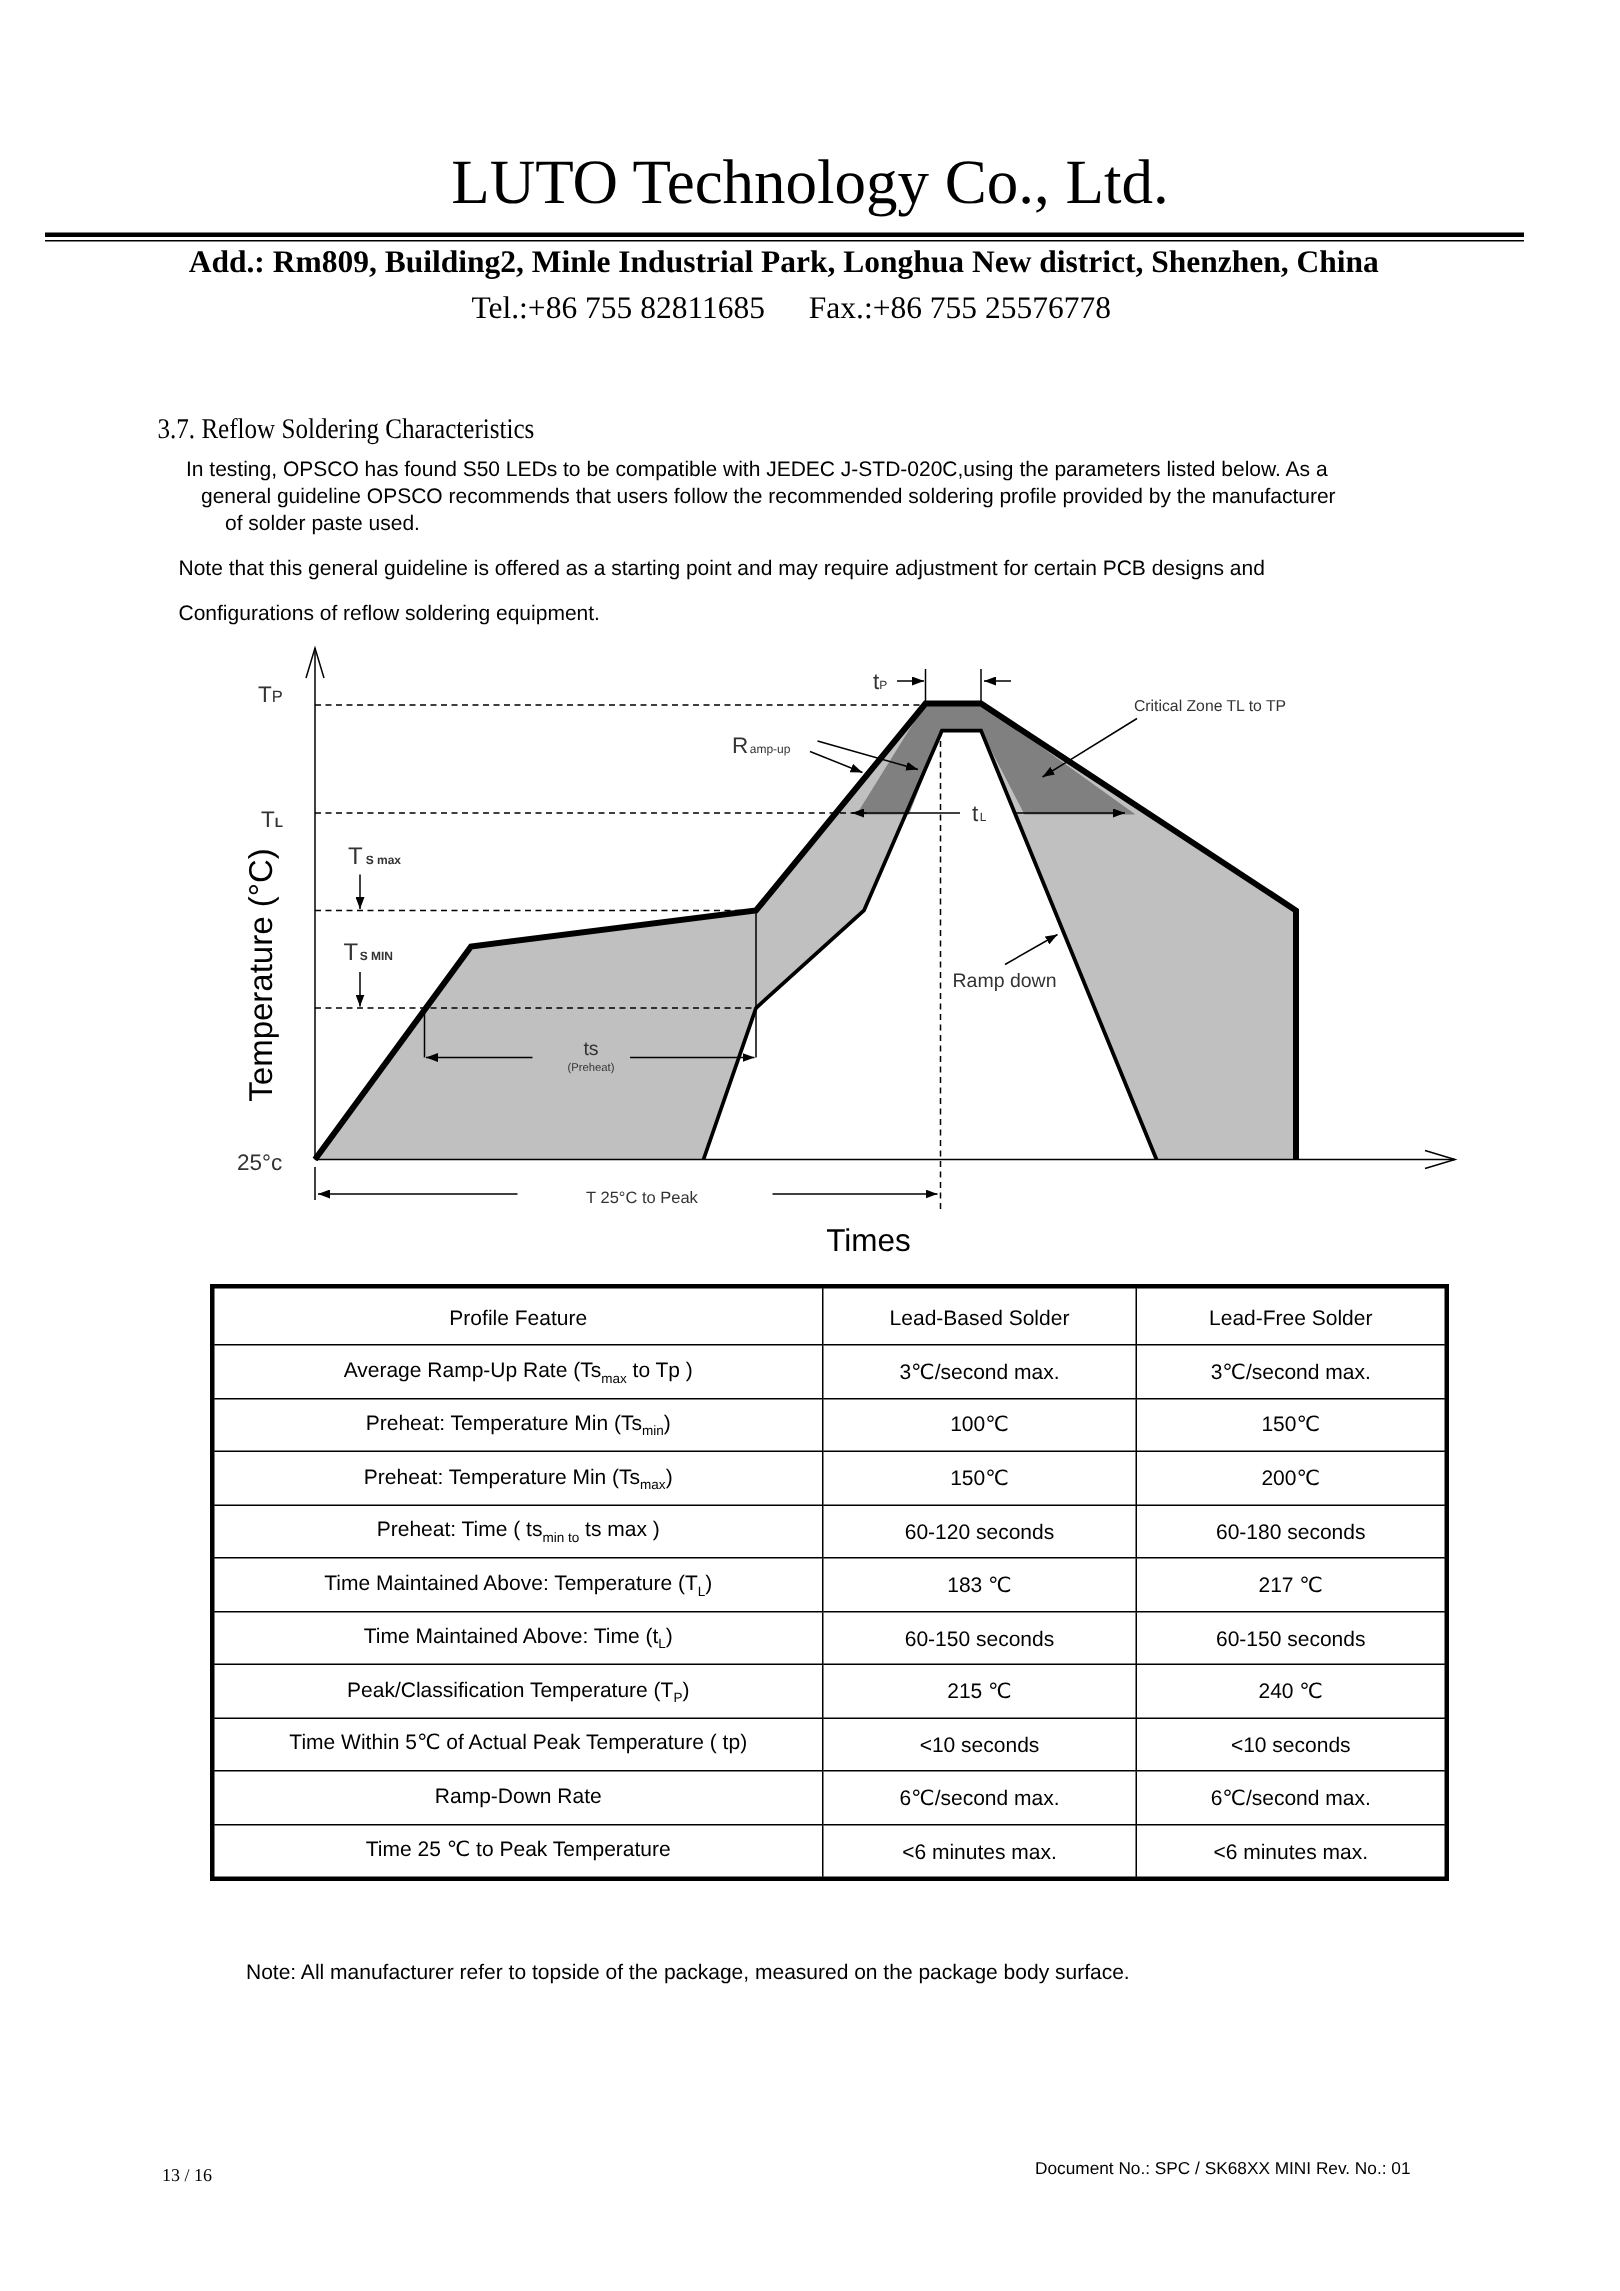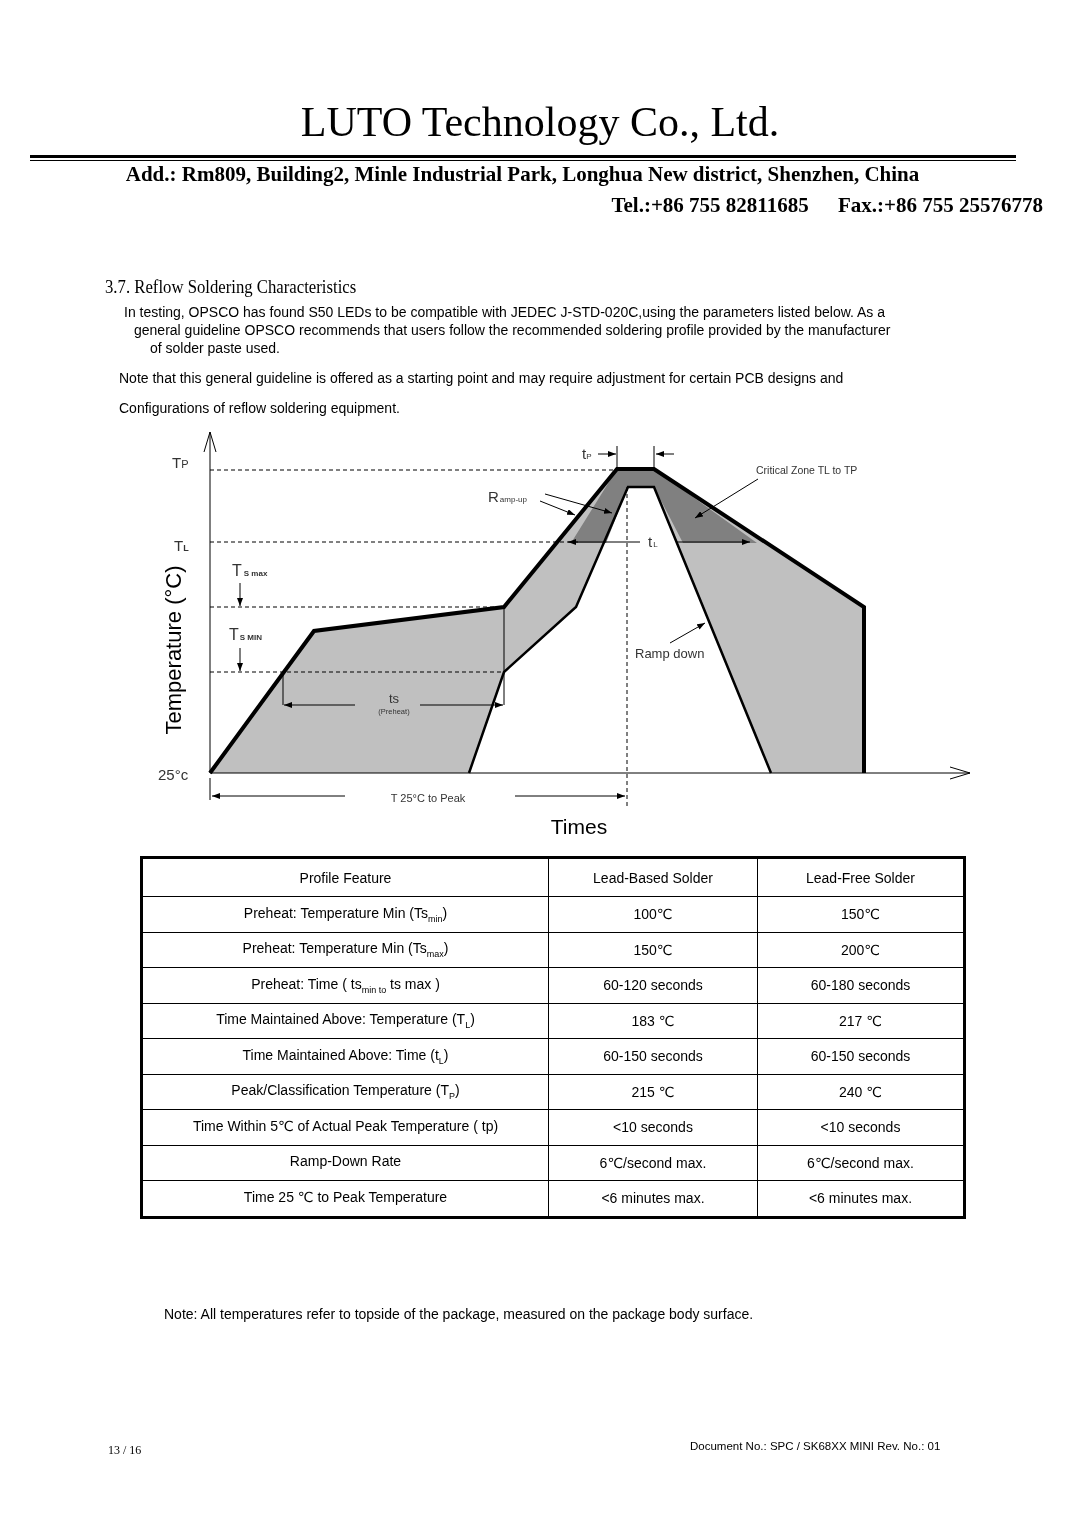--- a/index.html
+++ b/index.html
@@ -4,21 +4,21 @@
 <style>
   html, body { margin:0; padding:0; background:#fff; }
   body { width:1080px; height:1527px; position:relative; overflow:hidden; color:#000; }
   .abs { position:absolute; }
   .serif { font-family: "Liberation Serif", "DejaVu Serif", serif; }
   .sans { font-family: "Liberation Sans", "DejaVu Sans", sans-serif; }
   #company { left:0; width:1080px; top:98px; text-align:center; font-size:42px; font-weight:normal; }
   #rule1 { left:30px; width:986px; top:155px; height:3px; background:#000; }
   #rule2 { left:30px; width:986px; top:160px; height:1px; background:#000; }
   #address { left:0; width:1045px; top:162px; text-align:center; font-size:21px; font-weight:bold;font-family:Liberation Serif, serif; }
-  #contact { left:0; width:1055px; top:193px; text-align:right; font-size:21px; font-weight:bold; }
+  #contact { left:0; width:1055px; top:193px; text-align:center; font-size:21px; font-weight:normal; }
   #contact span { margin:0 12px; }
   #section-title { left:105px; top:276px; font-size:19px; transform:scaleX(0.88); transform-origin:left; }
   .para { font-size:14px; line-height:18px; }
   #p1 { left:124px; top:303px; width:900px; }
   #p2 { left:134px; top:321px; width:890px; }
   #p3 { left:134px; top:339px;margin-left:16px; }
   #p4 { left:119px; top:369px; }
   #p5 { left:119px; top:399px; }
   #chart { left:0; top:420px; }
   #spec-table { left:140px; top:856px; width:826px; border-collapse:collapse; border:3px solid #000; }
@@ -117,20 +117,25 @@
 <table class="abs sans" id="spec-table">
   <thead>
     <tr>
       <th class="c1">Profile Feature</th>
       <th class="c2">Lead-Based Solder</th>
       <th>Lead-Free Solder</th>
     </tr>
   </thead>
   <tbody id="tbody">
       <tr>
+        <td><span>Average Ramp-Up Rate (Ts</span><sub>max</sub><span> to Tp )</span></td>
+        <td>3℃/second max.</td>
+        <td>3℃/second max.</td>
+      </tr>
+      <tr>
         <td><span>Preheat: Temperature Min (Ts</span><sub>min</sub><span>)</span></td>
         <td>100℃</td>
         <td>150℃</td>
       </tr>
       <tr>
         <td><span>Preheat: Temperature Min (Ts</span><sub>max</sub><span>)</span></td>
         <td>150℃</td>
         <td>200℃</td>
       </tr>
       <tr>
@@ -164,15 +169,15 @@
         <td>6℃/second max.</td>
       </tr>
       <tr>
         <td><span>Time 25 ℃ to Peak Temperature</span><sub></sub><span></span></td>
         <td>&lt;6 minutes max.</td>
         <td>&lt;6 minutes max.</td>
       </tr>
     </tbody>
 </table>
 
-<div class="abs sans" id="note">Note: All temperatures refer to topside of the package, measured on the package body surface.</div>
+<div class="abs sans" id="note">Note: All manufacturer refer to topside of the package, measured on the package body surface.</div>
 <div class="abs serif" id="page-num">13 / 16</div>
 <div class="abs sans" id="doc-no">Document No.: SPC / SK68XX MINI  Rev. No.: 01</div>
 
 </body></html>

